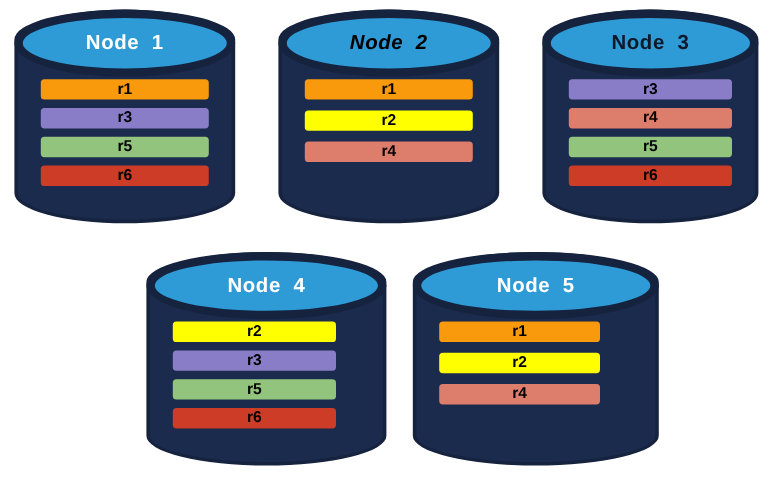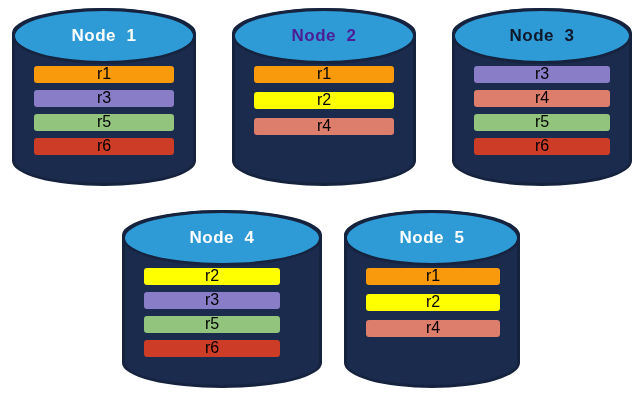--- a/index.html
+++ b/index.html
@@ -35,21 +35,21 @@
     border: 3px solid #16233f;
     box-sizing: border-box;
     border-radius: 50% / 14%;
   }
 
   .cyl-top {
     position: absolute;
     left: 0;
     width: 100%;
     background: #2e9bd6;
-    border: 3px solid #000000;
+    border: 7px solid #000000;
     box-sizing: border-box;
     border-radius: 50%;
     display: flex;
     align-items: center;
     justify-content: center;
   }
 
   .node-title {
     color: #ffffff;
     font-weight: bold;
@@ -74,22 +74,22 @@
   .record-bar {
     border-radius: 3px;
     display: flex;
     align-items: center;
     justify-content: center;
     box-sizing: border-box;
   }
 
   .record-label {
     color: #000000;
-    font-weight: normal;
-    font-size: 16px;
+    font-weight: bold;
+    font-size: 13px;
     line-height: 1;
     position: relative;
     top: -1px;
   }
 </style>
 </head>
 <body>
 
 <div id="diagram">
     <div class="node" style="left: 12px; top: 8px; width: 184px; height: 178px;">
@@ -108,21 +108,21 @@
           <span class="record-label" style="color: rgb(0, 0, 0);">r5</span>
         </div>
         <div class="record-bar" style="background: rgb(204, 60, 38); width: 140px; height: 17px;">
           <span class="record-label" style="color: rgb(0, 0, 0);">r6</span>
         </div>
       </div>
     </div>
     <div class="node" style="left: 232px; top: 8px; width: 184px; height: 178px;">
       <div class="cyl-body" style="background: rgb(27, 43, 77); border-color: rgb(22, 35, 63);"></div>
       <div class="cyl-top" style="height: 56px; top: 0px; background: rgb(46, 155, 214); border-color: rgb(22, 35, 63);">
-        <div class="node-title" style="color: #4c1d95;">Node  2</div>
+        <div class="node-title" style="color: #000000; font-style: italic;">Node  2</div>
       </div>
       <div class="records" style="top: 58px; padding-left: 22px; gap: 9px;">
         <div class="record-bar" style="background: rgb(248, 154, 11); width: 140px; height: 17px;">
           <span class="record-label" style="color: rgb(0, 0, 0);">r1</span>
         </div>
         <div class="record-bar" style="background: rgb(255, 255, 0); width: 140px; height: 17px;">
           <span class="record-label" style="color: rgb(0, 0, 0);">r2</span>
         </div>
         <div class="record-bar" style="background: rgb(221, 125, 107); width: 140px; height: 17px;">
           <span class="record-label" style="color: rgb(0, 0, 0);">r4</span>
@@ -162,21 +162,21 @@
           <span class="record-label" style="color: rgb(0, 0, 0);">r3</span>
         </div>
         <div class="record-bar" style="background: rgb(146, 196, 126); width: 136px; height: 17px;">
           <span class="record-label" style="color: rgb(0, 0, 0);">r5</span>
         </div>
         <div class="record-bar" style="background: rgb(204, 60, 38); width: 136px; height: 17px;">
           <span class="record-label" style="color: rgb(0, 0, 0);">r6</span>
         </div>
       </div>
     </div>
-    <div class="node" style="left: 344px; top: 210px; width: 176px; height: 178px;">
+    <div class="node" style="left: 344px; top: 210px; width: 205px; height: 178px;">
       <div class="cyl-body" style="background: rgb(27, 43, 77); border-color: rgb(22, 35, 63);"></div>
       <div class="cyl-top" style="height: 56px; top: 0px; background: rgb(46, 155, 214); border-color: rgb(22, 35, 63);">
         <div class="node-title" style="color: rgb(255, 255, 255);">Node  5</div>
       </div>
       <div class="records" style="top: 58px; padding-left: 22px; gap: 9px;">
         <div class="record-bar" style="background: rgb(248, 154, 11); width: 134px; height: 17px;">
           <span class="record-label" style="color: rgb(0, 0, 0);">r1</span>
         </div>
         <div class="record-bar" style="background: rgb(255, 255, 0); width: 134px; height: 17px;">
           <span class="record-label" style="color: rgb(0, 0, 0);">r2</span>

